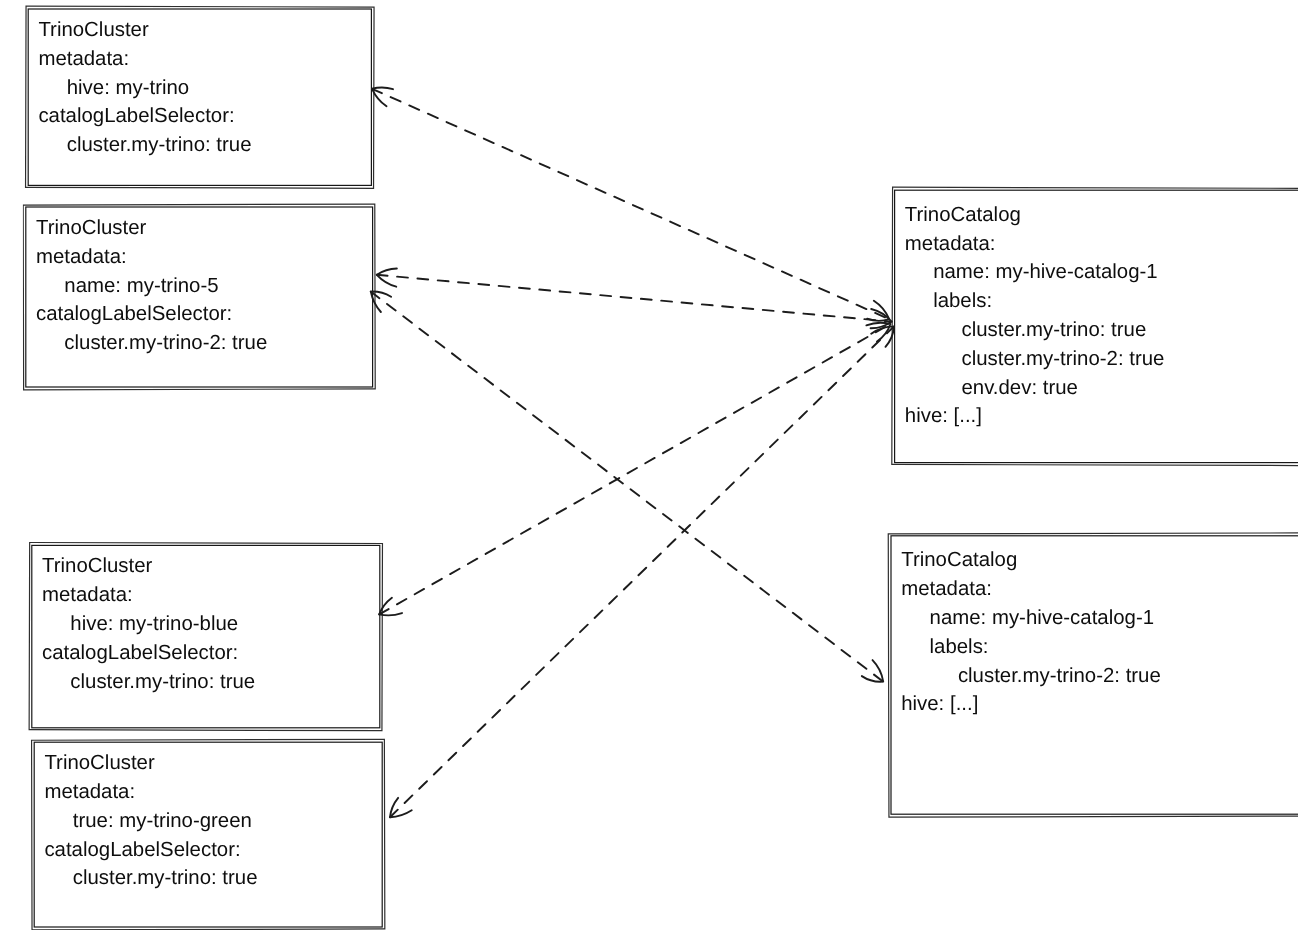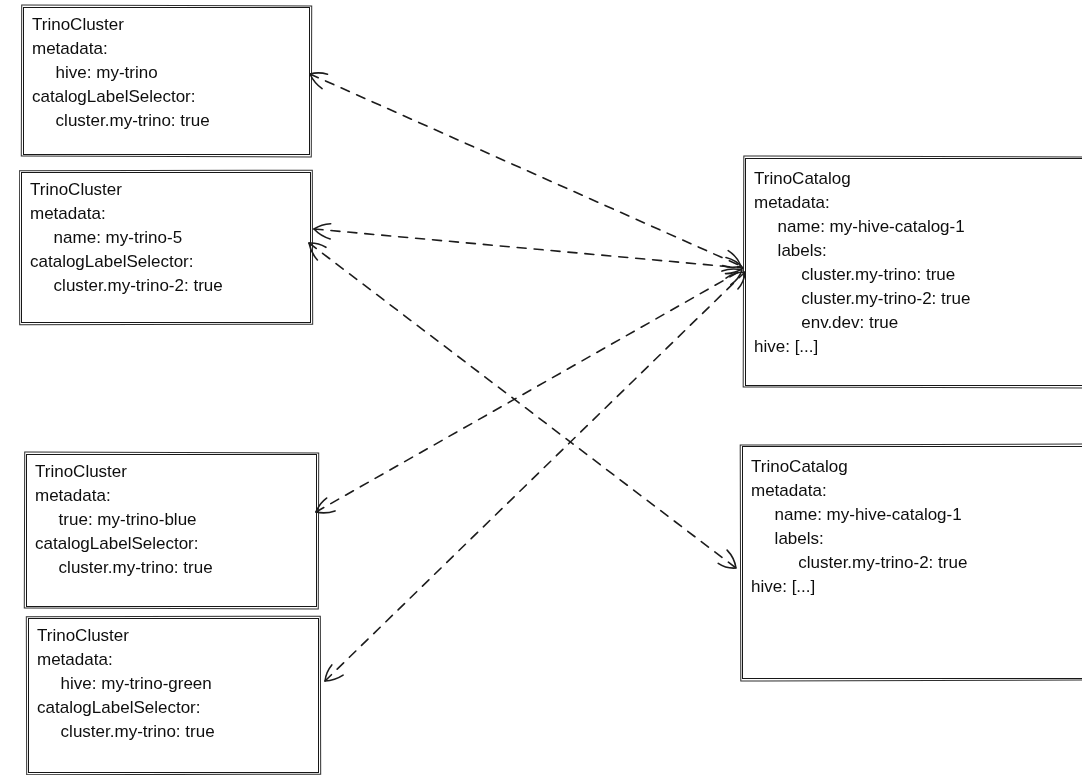--- a/index.html
+++ b/index.html
@@ -57,29 +57,29 @@
       <div class="node-line">TrinoCluster</div>
       <div class="node-line">metadata:</div>
       <div class="node-line">     name: my-trino-5</div>
       <div class="node-line">catalogLabelSelector:</div>
       <div class="node-line">     cluster.my-trino-2: true</div>
     </div>
 
   <div class="node" style="left:7px; top:454px; width:291px; height:153px;">
       <div class="node-line">TrinoCluster</div>
       <div class="node-line">metadata:</div>
-      <div class="node-line">     true: my-trino-blue</div>
+      <div class="node-line">     hive: my-trino-blue</div>
       <div class="node-line">catalogLabelSelector:</div>
       <div class="node-line">     cluster.my-trino: true</div>
     </div>
 
   <div class="node alt" style="left:9px; top:618px; width:291px; height:155px;">
       <div class="node-line">TrinoCluster</div>
       <div class="node-line">metadata:</div>
-      <div class="node-line">     hive: my-trino-green</div>
+      <div class="node-line">     true: my-trino-green</div>
       <div class="node-line">catalogLabelSelector:</div>
       <div class="node-line">     cluster.my-trino: true</div>
     </div>
 
   <div class="node" style="left:726px; top:158px; width:353px; height:228px; padding-top:8px;">
       <div class="node-line">TrinoCatalog</div>
       <div class="node-line">metadata:</div>
       <div class="node-line">     name: my-hive-catalog-1</div>
       <div class="node-line">     labels:</div>
       <div class="node-line">          cluster.my-trino: true</div>

